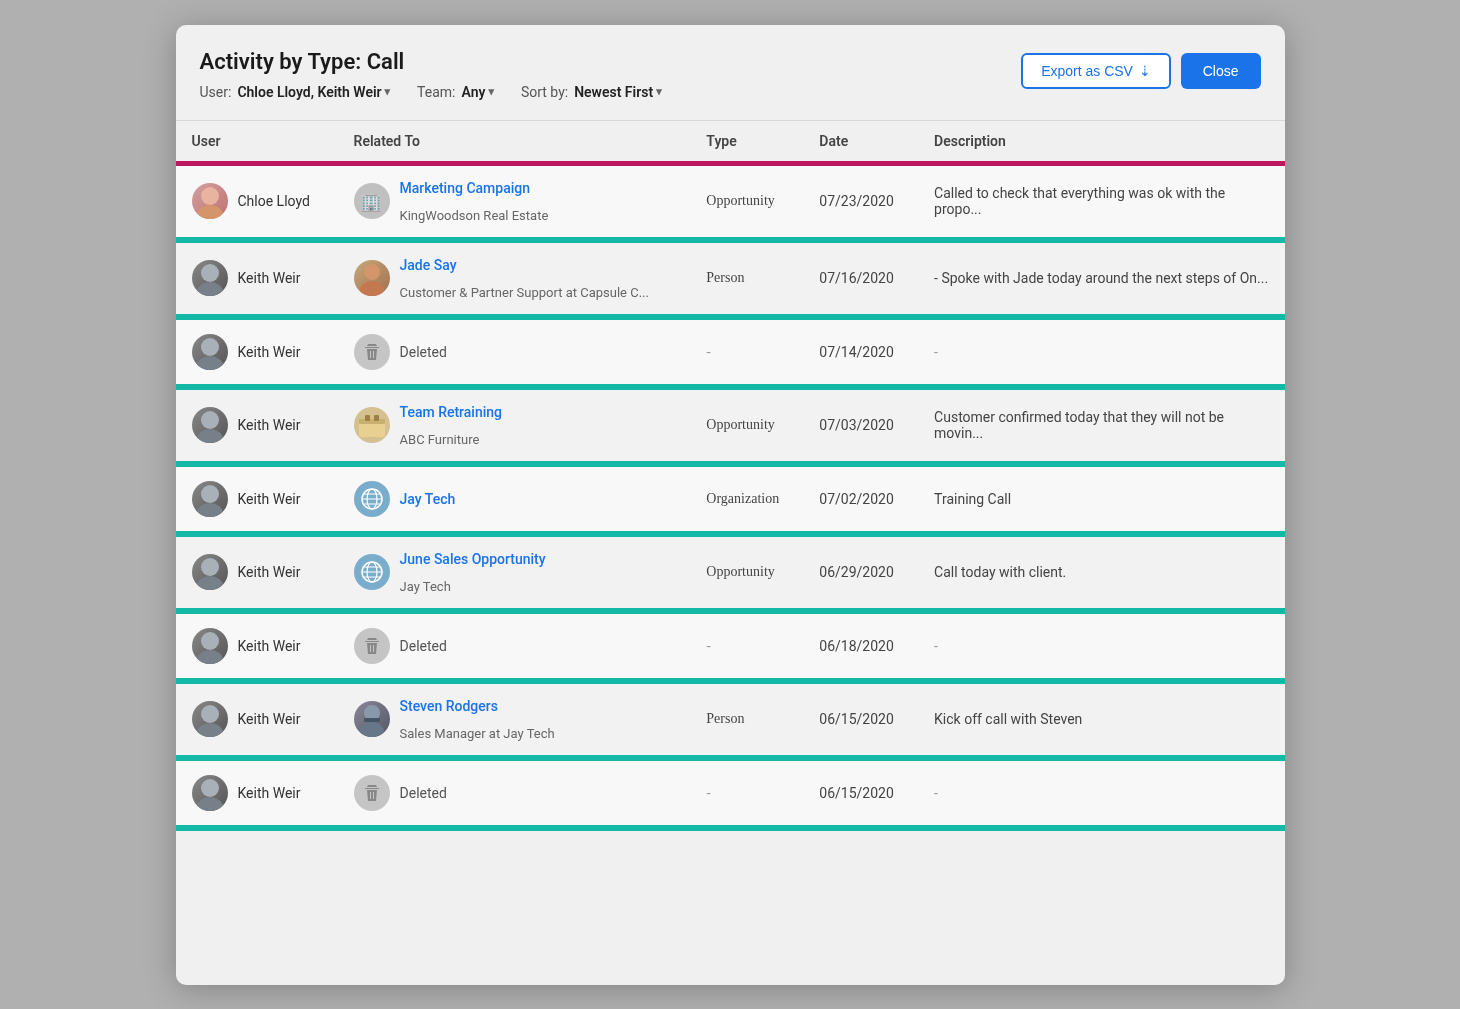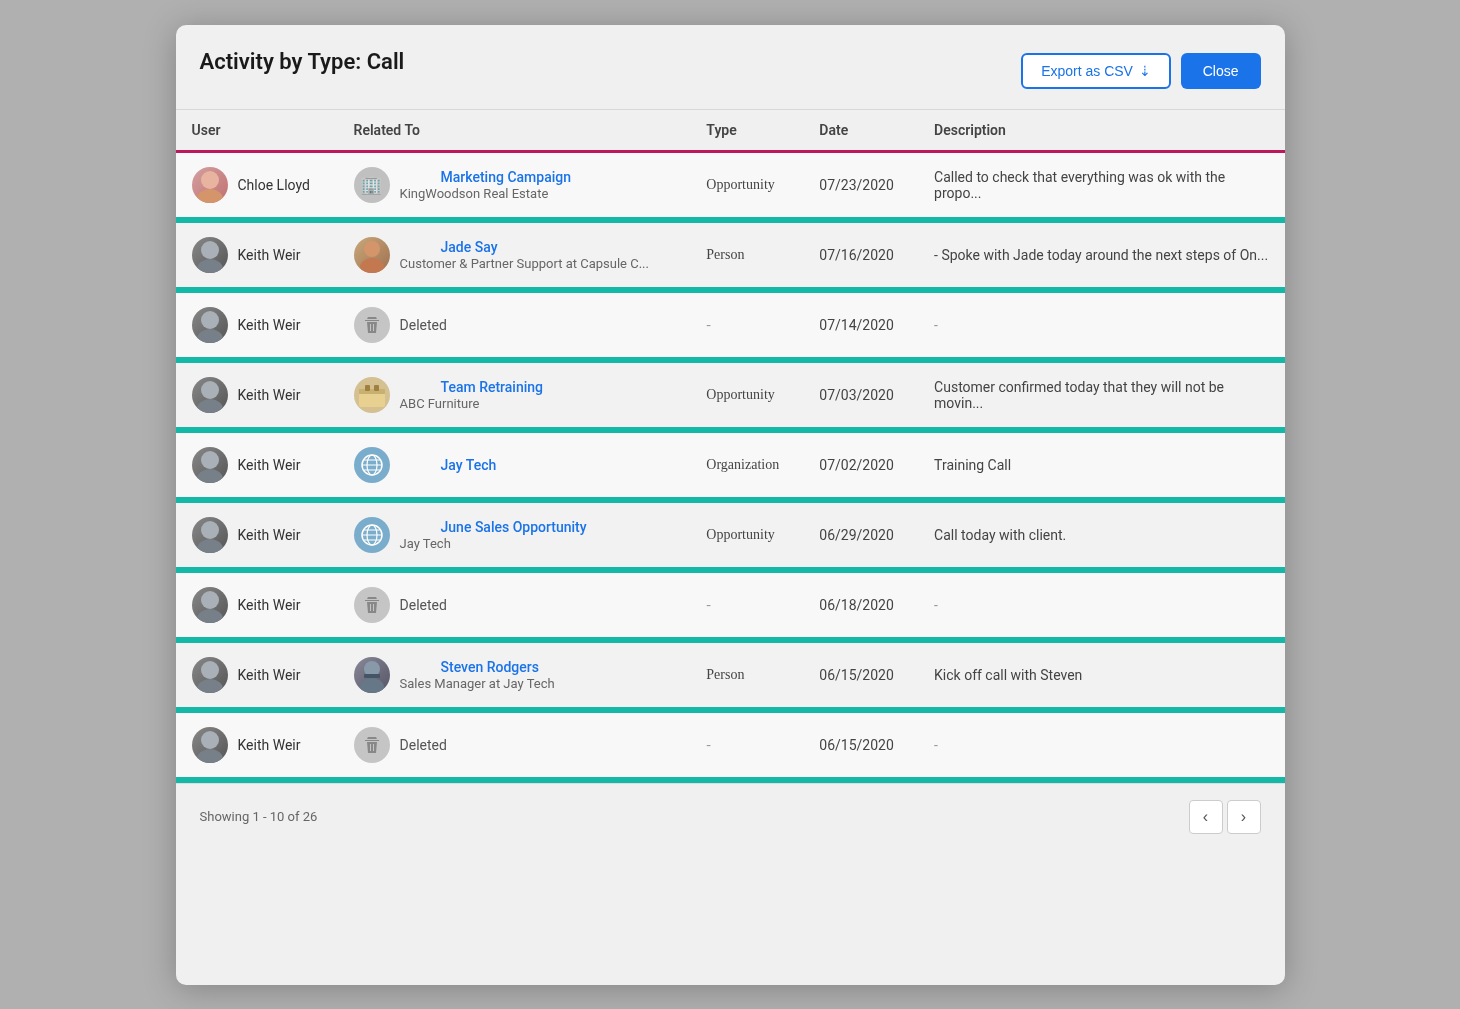--- a/index.html
+++ b/index.html
@@ -95,21 +95,21 @@
       border-collapse: collapse;
       font-size: 14px;
     }
     thead th {
       background: #f0f0f0;
       color: #444;
       font-weight: 600;
       padding: 12px 16px;
       text-align: left;
       border-top: 1px solid #d8d8d8;
-      border-bottom: 3px solid #be185d;
+      border-bottom: 5px solid #be185d;
     }
     tbody tr {
       background: #f8f8f8;
       border-bottom: 6px solid #14b8a6;
     }
     tbody tr:nth-child(even) {
       background: #f2f2f2;
     }
     tbody td {
       padding: 14px 16px;
@@ -146,26 +146,25 @@
     .related-cell {
       display: flex;
       align-items: center;
       gap: 10px;
     }
     .related-info {}
     .related-link {
       color: #1a73e8;
       cursor: pointer;
       font-weight: 500;
-      margin-left: 41px;
     }
     .related-sub {
       color: #666;
       font-size: 13px;
-      margin-top: 1px;
+      margin-top: 12px;
     }
     .type-cell { color: #444; font-family: Liberation Serif, serif; }
     .date-cell { color: #444; white-space: nowrap; }
     .desc-cell { color: #444; max-width: 340px; }
     .dash { color: #999; }
     .modal-footer {
       padding: 16px 24px;
       display: flex;
       align-items: center;
       justify-content: space-between;
@@ -193,20 +192,30 @@
       color: #555;
     }
   </style>
 </head>
 <body>
 
 <div class="modal">
   <div class="modal-header">
     <div class="modal-title-area">
       <div class="modal-title">Activity by Type: Call</div>
+      <div class="modal-filters">
+        <span class="filter-label">User:</span>
+        <span class="filter-value">Chloe Lloyd, Keith Weir</span>
+        <span class="filter-sep">&nbsp;&nbsp;</span>
+        <span class="filter-label">Team:</span>
+        <span class="filter-value">Any</span>
+        <span class="filter-sep">&nbsp;&nbsp;</span>
+        <span class="filter-label">Sort by:</span>
+        <span class="filter-value">Newest First</span>
+      </div>
     </div>
     <div class="header-buttons">
       <button class="btn-export">
         <span>Export as CSV</span>
         <span>⇣</span>
       </button>
       <button class="btn-close">Close</button>
     </div>
   </div>
 
@@ -490,20 +499,13 @@
       </div>
     </td>
     <td class="type-cell"><span class="dash">-</span></td>
     <td class="date-cell">06/15/2020</td>
     <td class="desc-cell"><span class="dash">-</span></td>
   </tr>
         </tbody>
     </table>
   </div>
 
-  <div class="modal-footer">
-    <span class="showing-text">Showing 1 - 10 of 26</span>
-    <div class="pagination">
-      <button class="page-btn">‹</button>
-      <button class="page-btn">›</button>
-    </div>
-  </div>
 </div>
 
 </body></html>

